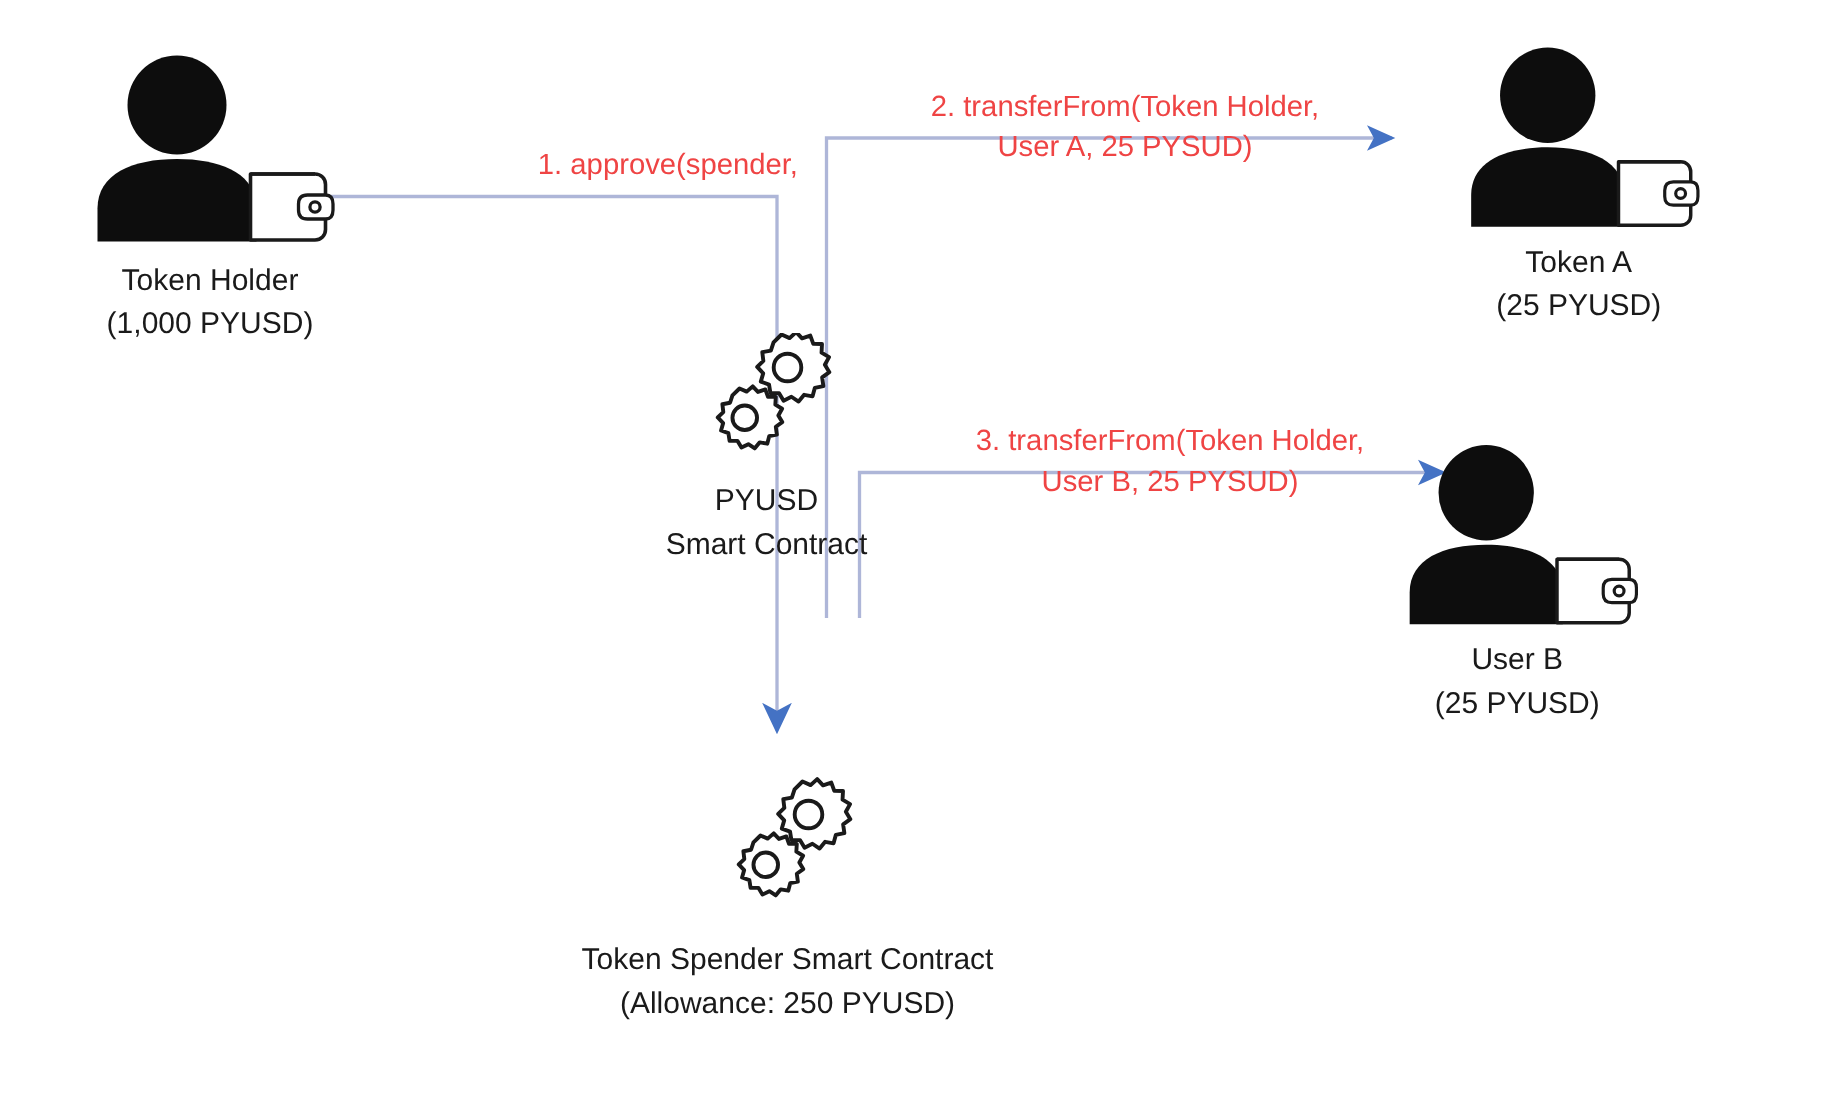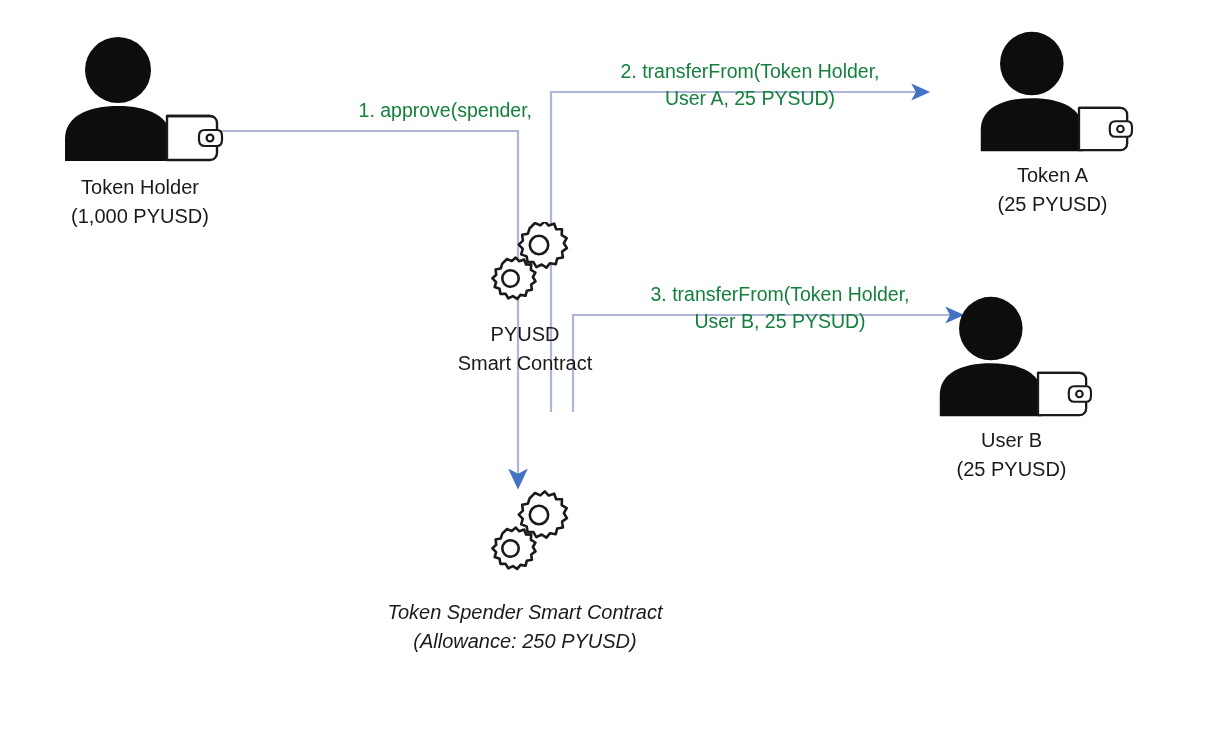--- a/index.html
+++ b/index.html
@@ -41,21 +41,21 @@
     color: #1a1a1a;
     white-space: nowrap;
   }
   .node-label .l2 {
     display: block;
   }
   .edge-label {
     position: absolute;
     font-size: 19.5px;
     line-height: 27px;
-    color: #15803d;
+    color: #ef4444;
     white-space: nowrap;
   }
   .edge-label .ln1 { display: block; }
   .edge-label .ln2 { display: block; }
   .lbl-right { text-align: right; }
   .lbl-center { text-align: center; }
 </style>
 </head>
 <body>
 
@@ -137,21 +137,21 @@
           <circle cx="155" cy="108" r="3.4" fill="#ffffff" stroke="#1a1a1a" stroke-width="2.2"></circle>
         </g>
       </svg>
     </div>
     <div class="node-label">
       <span>User B</span>
       <span class="l2">(25 PYUSD)</span>
     </div>
   </div>
 
-  <div class="node" style="left:425px; top:222px; width:200px;">
+  <div class="node" style="left:411px; top:222px; width:200px;">
     <div class="node-icon" style="width:96px; height:92px; margin:0 auto 6px auto;">
       <svg viewBox="0 0 96 92" width="96" height="92" xmlns="http://www.w3.org/2000/svg">
         <g transform="translate(58,29)">
           <path d="M0,-28 L5.4,-25.6 L9.8,-29.6 L13.7,-25.4 L19.2,-27.3 L21.2,-21.8
                    L27,-21.7 L26.7,-15.9 L31.7,-12.9 L28.9,-7.8 L31.9,-2.9 L27.1,0.6
                    L27.9,6.4 L22.2,7.6 L20.7,13.2 L15.1,12.2 L11.4,16.7 L6.6,13.5
                    L1.4,16.1 L-1.6,11.1 L-7.4,11.1 L-8.3,5.4 L-13.8,3.4 L-12.2,-2.1
                    L-16.2,-6.4 L-12.1,-10.4 L-12.8,-16.2 L-7.1,-17.3 L-5.3,-22.8
                    L0,-28 Z" fill="#ffffff" stroke="#1a1a1a" stroke-width="2.6" stroke-linejoin="round"></path>
           <circle cx="4" cy="-6" r="9.2" fill="#ffffff" stroke="#1a1a1a" stroke-width="2.6"></circle>
@@ -166,21 +166,21 @@
           <circle cx="3.5" cy="-5.5" r="8.2" fill="#ffffff" stroke="#1a1a1a" stroke-width="2.6"></circle>
         </g>
       </svg>
     </div>
     <div class="node-label">
       <span>PYUSD</span>
       <span class="l2">Smart Contract</span>
     </div>
   </div>
 
-  <div class="node" style="left:340px; top:490px; width:370px;font-style:italic;">
+  <div class="node" style="left:340px; top:518px; width:370px;">
     <div class="node-icon" style="width:96px; height:96px; margin:0 auto 12px auto;">
       <svg viewBox="0 0 96 92" width="96" height="96" xmlns="http://www.w3.org/2000/svg">
         <g transform="translate(58,29)">
           <path d="M0,-28 L5.4,-25.6 L9.8,-29.6 L13.7,-25.4 L19.2,-27.3 L21.2,-21.8
                    L27,-21.7 L26.7,-15.9 L31.7,-12.9 L28.9,-7.8 L31.9,-2.9 L27.1,0.6
                    L27.9,6.4 L22.2,7.6 L20.7,13.2 L15.1,12.2 L11.4,16.7 L6.6,13.5
                    L1.4,16.1 L-1.6,11.1 L-7.4,11.1 L-8.3,5.4 L-13.8,3.4 L-12.2,-2.1
                    L-16.2,-6.4 L-12.1,-10.4 L-12.8,-16.2 L-7.1,-17.3 L-5.3,-22.8
                    L0,-28 Z" fill="#ffffff" stroke="#1a1a1a" stroke-width="2.6" stroke-linejoin="round"></path>
           <circle cx="4" cy="-6" r="9.2" fill="#ffffff" stroke="#1a1a1a" stroke-width="2.6"></circle>

